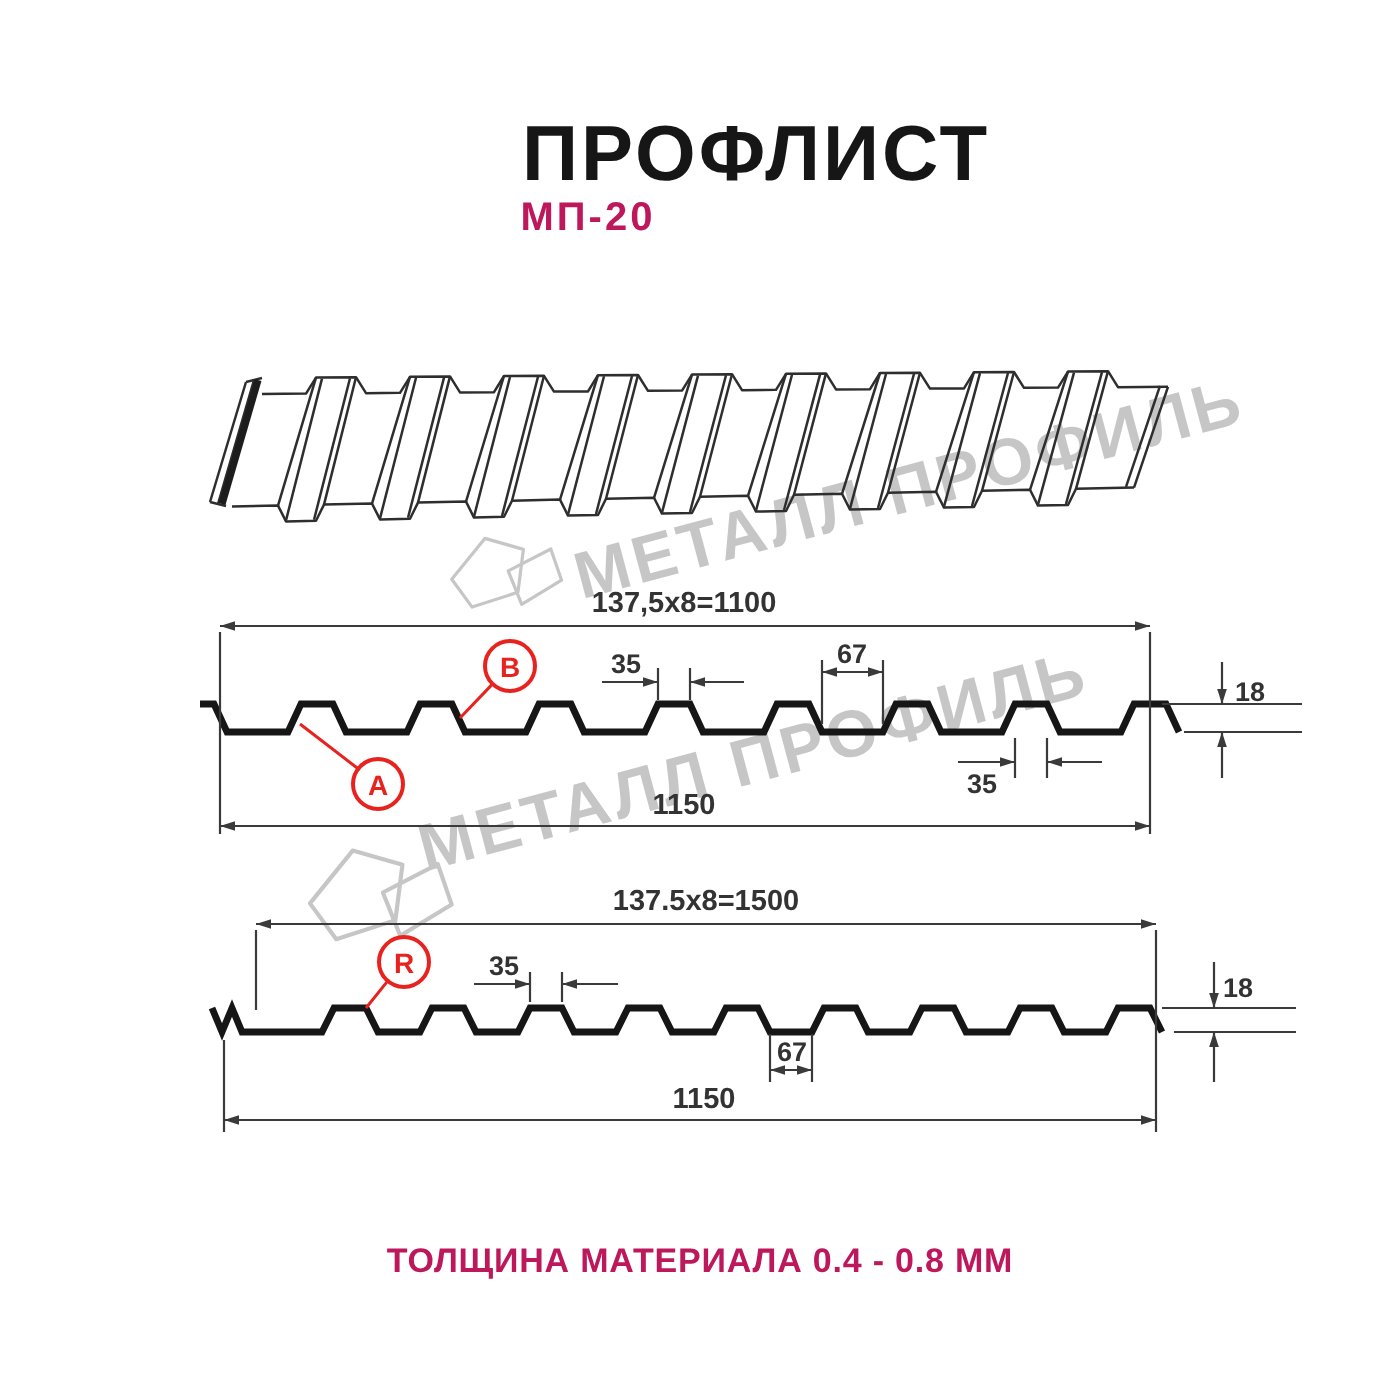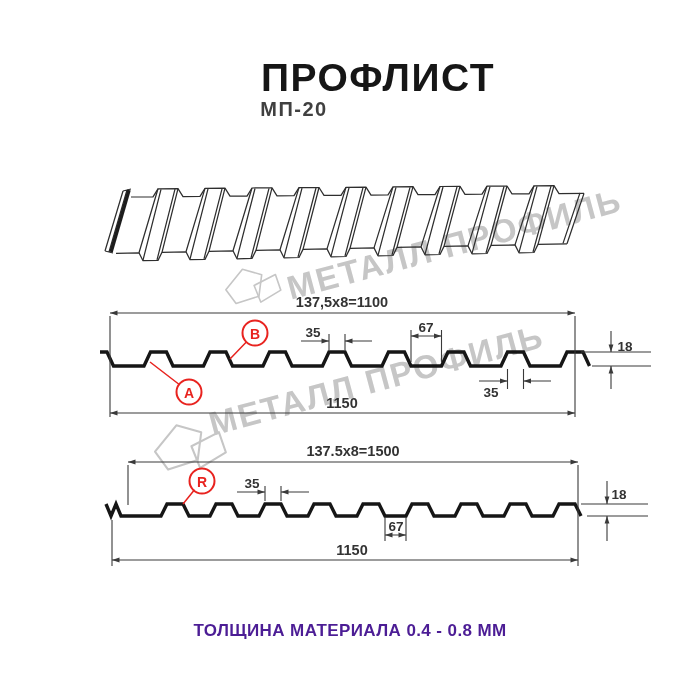--- a/index.html
+++ b/index.html
@@ -2,23 +2,23 @@
 <html style="--accent-red: #e8231f; --line-dark: #3a3a3a; --watermark-gray: #c6c6c6;"><head>
 <meta charset="utf-8">
 <style>
   html,body{margin:0;padding:0;background:#ffffff;}
   #stage{position:relative;width:700px;height:700px;background:#fff;overflow:hidden;
          font-family:"Liberation Sans", sans-serif;}
   .abs{position:absolute;}
   #page-title{left:0;top:56px;width:700px;text-align:center;
       font-size:39px;font-weight:800;letter-spacing:1.5px;color:#161616;padding-left:28px;}
   #page-subtitle{left:0;top:98px;width:588px;text-align:center;
-      font-size:20px;font-weight:700;letter-spacing:1.5px;color:#404040;}
+      font-size:20px;font-weight:700;letter-spacing:1.5px;color:#be185d;}
   #footer-text{left:0;top:621px;width:700px;text-align:center;
-      font-size:17px;font-weight:700;letter-spacing:.4px;color:#4c1d95;}
+      font-size:17px;font-weight:700;letter-spacing:.4px;color:#be185d;}
   .wmtext{white-space:nowrap;font-weight:800;font-size:33px;letter-spacing:2px;
       color:var(--watermark-gray);z-index:1;transform-origin:left center;}
   #wm1-text{left:288px;top:270px;transform:rotate(-15deg);}
   #wm2-text{left:210px;top:406px;transform:rotate(-15deg);}
   #wm-svg{left:0;top:0;z-index:1;}
   #main-svg{left:0;top:0;z-index:2;}
   .dim,.dimlg{z-index:3;transform:translate(-50%,-50%);color:#333;white-space:nowrap;font-weight:bold;}
   .dimlg{font-size:14.5px;}
   .dim{font-size:13.5px;text-align:center;}
   .ptlabel{z-index:4;width:23px;height:23px;border:2px solid var(--accent-red);

